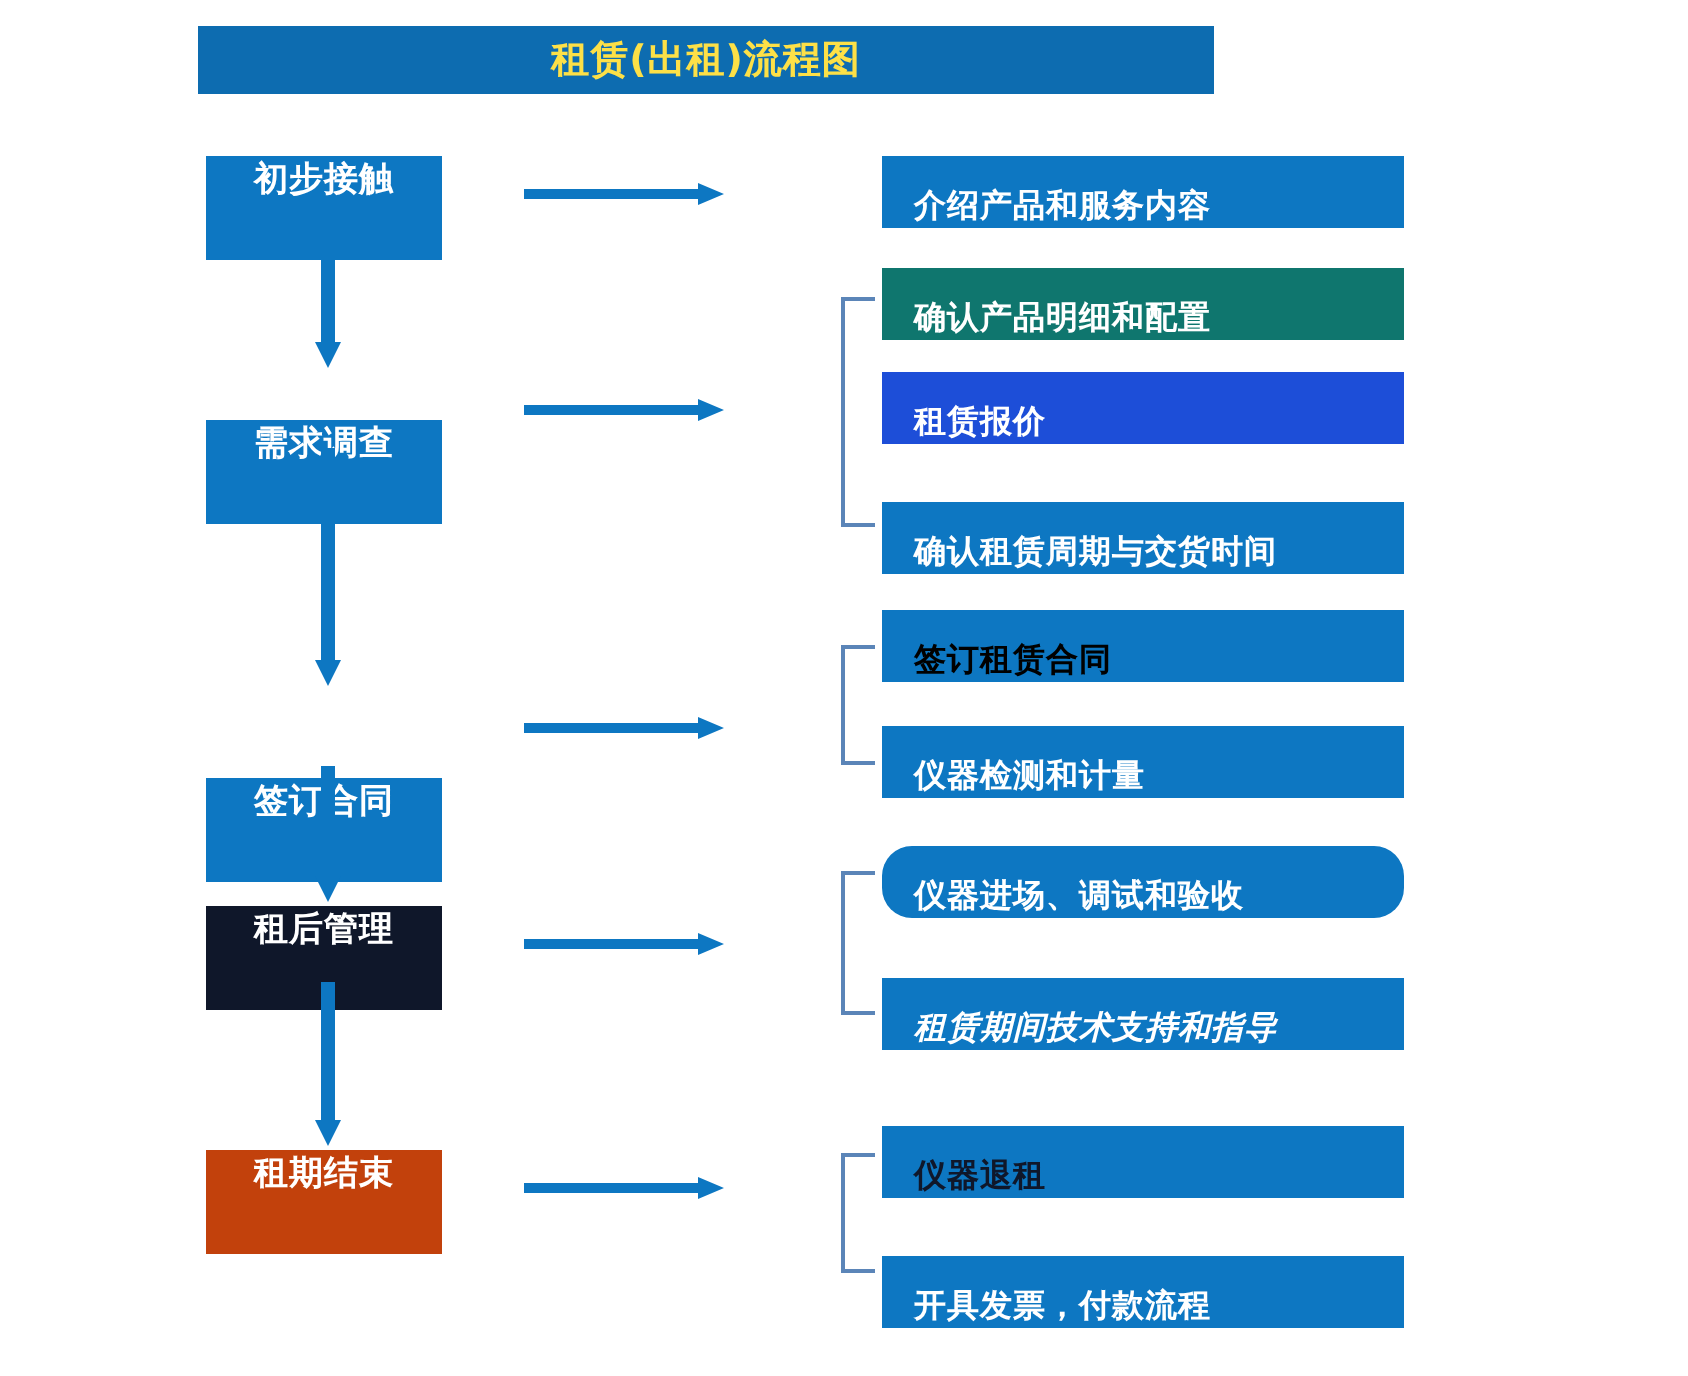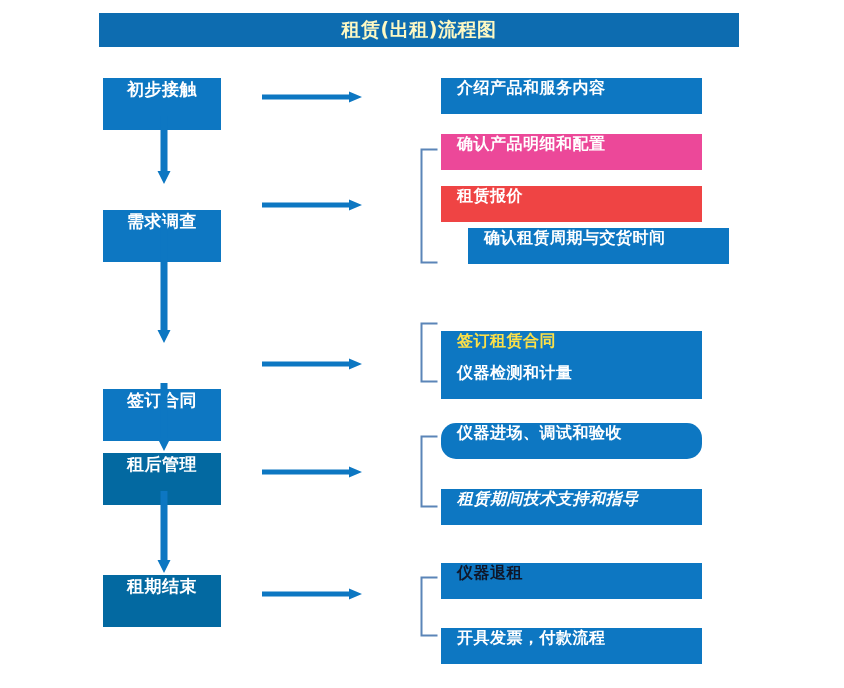--- a/index.html
+++ b/index.html
@@ -21,24 +21,24 @@
     left: 0; top: 0;
     width: 844px;
     height: 688px;
   }
 
   
   .title-bar {
     position: absolute;
     left: 99px;
     top: 13px;
-    width: 640px;
+    width: 508px;
     height: 34px;
     background: #0d6cb0;
-    color: #fef9c3;
+    color: #fde047;
     display: flex;
     align-items: center;
     justify-content: center;
     font-size: 19px;
     font-weight: bold;
     letter-spacing: 0.5px;
     box-sizing: border-box;
   }
 
   
@@ -59,21 +59,21 @@
 
   
   .detail-box {
     position: absolute;
     left: 441px;
     width: 261px;
     height: 36px;
     background: #0d77c2;
     color: #ffffff;
     display: flex;
-    align-items: flex-start;
+    align-items: flex-end;
     font-size: 16px;
     font-weight: bold;
     padding-left: 16px;
     box-sizing: border-box;
     letter-spacing: 0.5px;
   }
 
   
   .h-arrow {
     position: absolute;
@@ -102,41 +102,41 @@
   <div id="stage-layer">
       <div class="stage-box" style="left: 103px; top: 78px; background: rgb(13, 119, 194); color: rgb(255, 255, 255);">
         <span>初步接触</span>
       </div>
       <div class="stage-box" style="left: 103px; top: 186px; background: rgb(13, 119, 194); color: rgb(255, 255, 255); margin-top: 24px;">
         <span>需求调查</span>
       </div>
       <div class="stage-box" style="left: 103px; top: 345px; background: rgb(13, 119, 194); color: rgb(255, 255, 255); margin-top: 44px;">
         <span>签订合同</span>
       </div>
-      <div class="stage-box" style="left: 103px; top: 453px; background: #0369a1; color: rgb(255, 255, 255);">
+      <div class="stage-box" style="left: 103px; top: 453px; background: #0f172a; color: rgb(255, 255, 255);">
         <span>租后管理</span>
       </div>
-      <div class="stage-box" style="left: 103px; top: 575px; background: #0369a1; color: rgb(255, 255, 255);">
+      <div class="stage-box" style="left: 103px; top: 575px; background: #c2410c; color: rgb(255, 255, 255);">
         <span>租期结束</span>
       </div>
     </div>
   <div id="detail-layer">
       <div class="detail-box" style="top: 78px; background: rgb(13, 119, 194); color: rgb(255, 255, 255);">
         <span>介绍产品和服务内容</span>
       </div>
-      <div class="detail-box" style="top: 134px; background: #ec4899; color: rgb(255, 255, 255);">
+      <div class="detail-box" style="top: 134px; background: #0f766e; color: rgb(255, 255, 255);">
         <span>确认产品明细和配置</span>
       </div>
-      <div class="detail-box" style="top: 186px; background: #ef4444; color: rgb(255, 255, 255);">
+      <div class="detail-box" style="top: 186px; background: #1d4ed8; color: rgb(255, 255, 255);">
         <span>租赁报价</span>
       </div>
-      <div class="detail-box" style="top: 228px; background: rgb(13, 119, 194); color: rgb(255, 255, 255); margin-left: 27px;">
+      <div class="detail-box" style="top: 251px; background: rgb(13, 119, 194); color: rgb(255, 255, 255);">
         <span>确认租赁周期与交货时间</span>
       </div>
-      <div class="detail-box" style="top: 331px; background: rgb(13, 119, 194); color: #fde047;">
+      <div class="detail-box" style="top: 305px; background: rgb(13, 119, 194); color: #000000;">
         <span>签订租赁合同</span>
       </div>
       <div class="detail-box" style="top: 363px; background: rgb(13, 119, 194); color: rgb(255, 255, 255);">
         <span>仪器检测和计量</span>
       </div>
       <div class="detail-box" style="top: 423px; background: rgb(13, 119, 194); color: rgb(255, 255, 255); border-radius: 15px;">
         <span>仪器进场、调试和验收</span>
       </div>
       <div class="detail-box" style="top: 489px; background: rgb(13, 119, 194); color: rgb(255, 255, 255); font-style: italic;">
         <span>租赁期间技术支持和指导</span>

